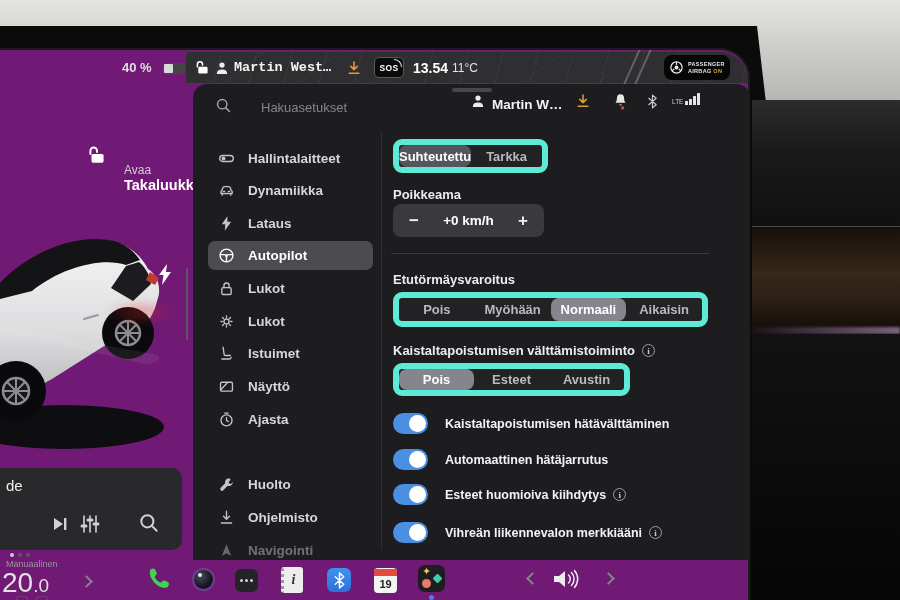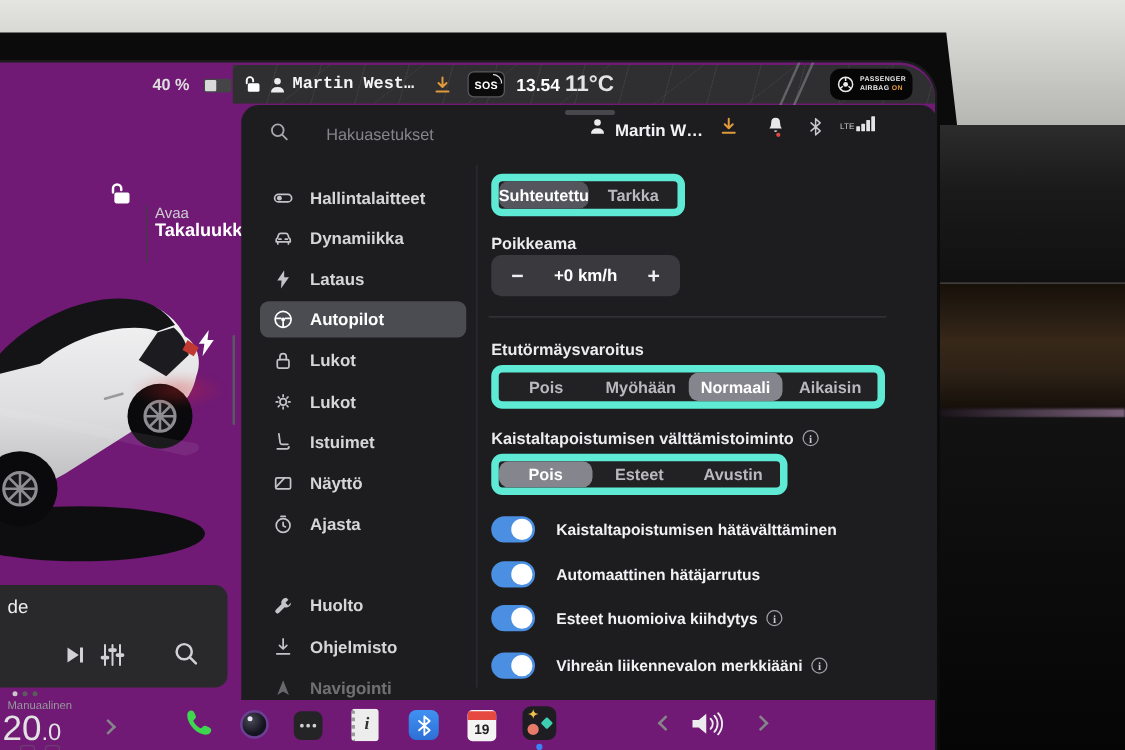--- a/index.html
+++ b/index.html
@@ -78,21 +78,21 @@
 
   
   .statusbar { left:186px; top:2px; width:562px; height:31px; background:#2f2f32; border-top-right-radius:28px;
     background-image:
       repeating-linear-gradient(105deg, rgba(255,255,255,.05) 0 1px, transparent 1px 34px),
       repeating-linear-gradient(-38deg, rgba(255,255,255,.035) 0 1px, transparent 1px 46px);
   }
   .sb-item { position:absolute; top:0; height:31px; display:flex; align-items:center; }
   .sb-name { font-size:13.5px; font-weight:700; color:#f4f4f5;font-family:Liberation Mono, monospace; }
   .sb-time { font-size:14px; font-weight:700; color:#fff; }
-  .sb-temp { font-size:18px; font-weight:700; color:#e4e4e6; }
+  .sb-temp { font-size:12px; font-weight:400; color:#e4e4e6; }
   .sos { position:relative; width:30px; height:21px; background:#0b0b0c; border:1px solid #59595c; border-radius:5px;
          display:flex; align-items:center; justify-content:center; font-size:8.5px; font-weight:800; color:#fff; letter-spacing:.3px; }
   .sos::after { content:""; position:absolute; right:1px; top:1px; width:7px; height:7px;
          border-top:1.5px solid #dcdcde; border-right:1.5px solid #dcdcde; border-top-right-radius:8px; }
   .slash { position:absolute; top:-4px; width:2px; height:42px; background:#80808६; background:#7d7d83; opacity:.65; transform:rotate(24deg); }
   .airbag { position:absolute; right:18px; top:3px; width:66px; height:25px; background:#060607; border-radius:8px;
             display:flex; align-items:center; gap:4px; padding:0 5px; }
   .airbag-txt { font-size:5.5px; font-weight:700; color:#e6e6e8; letter-spacing:.3px; line-height:7px; }
   .airbag-on { color:#e09a3a; }
 

